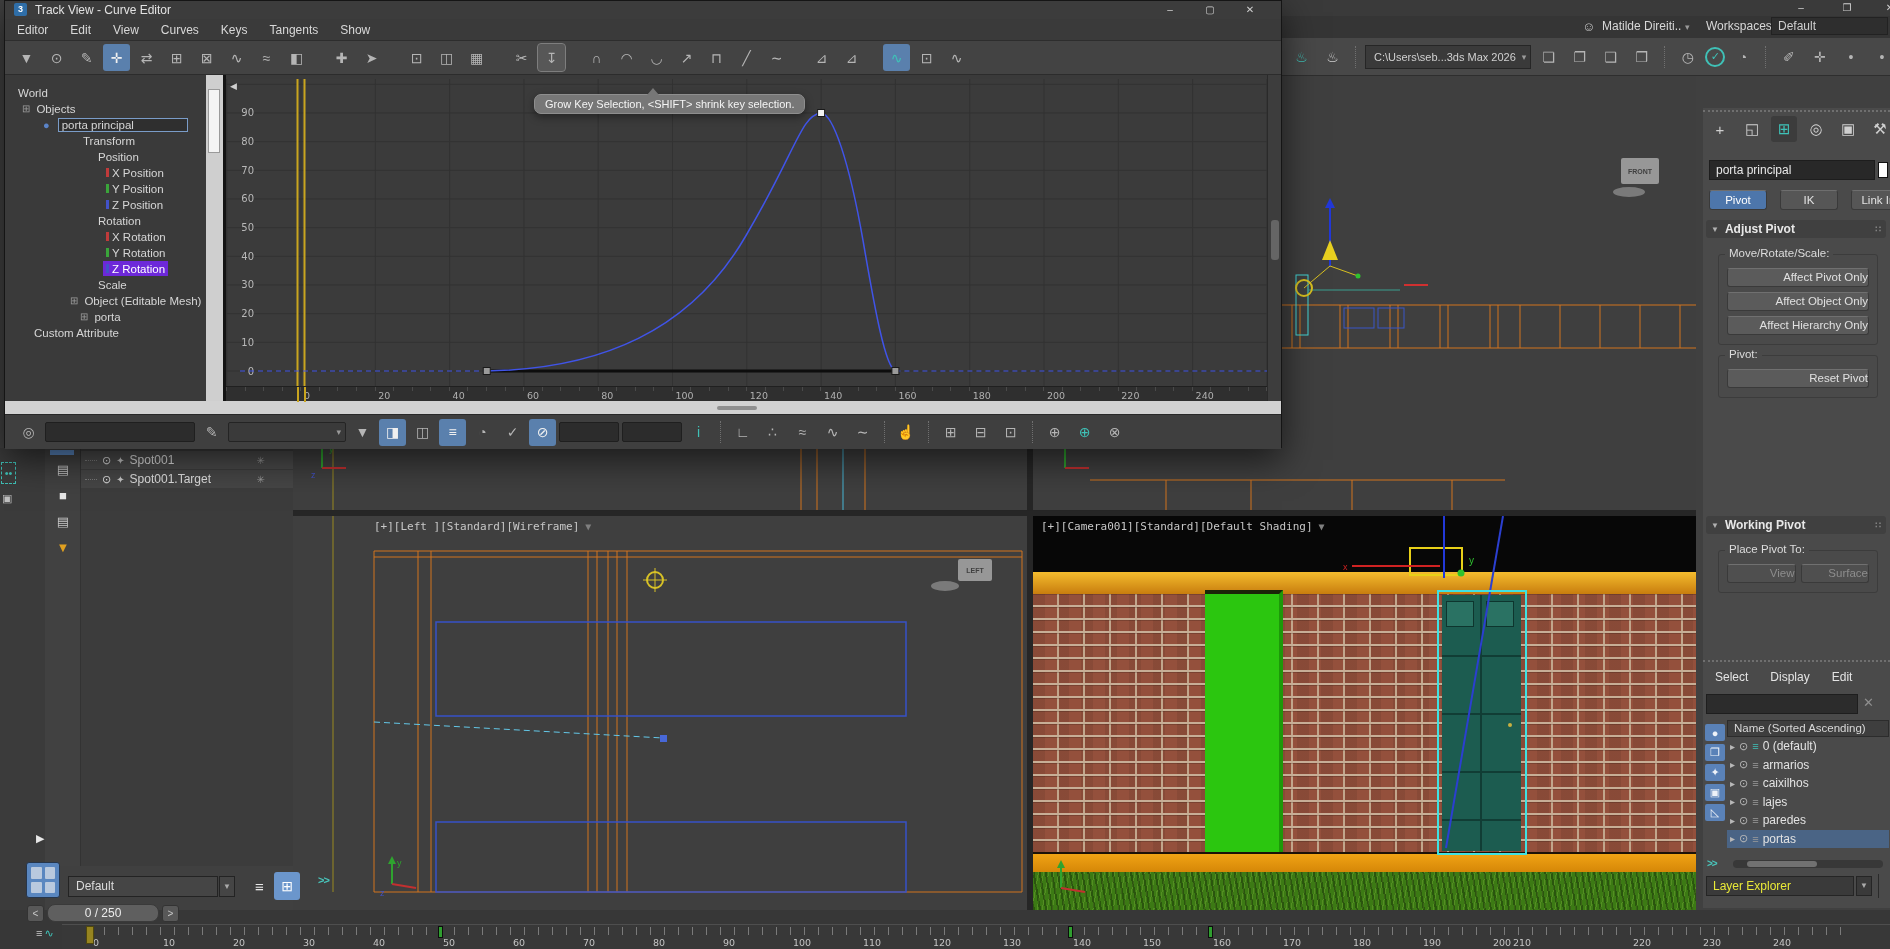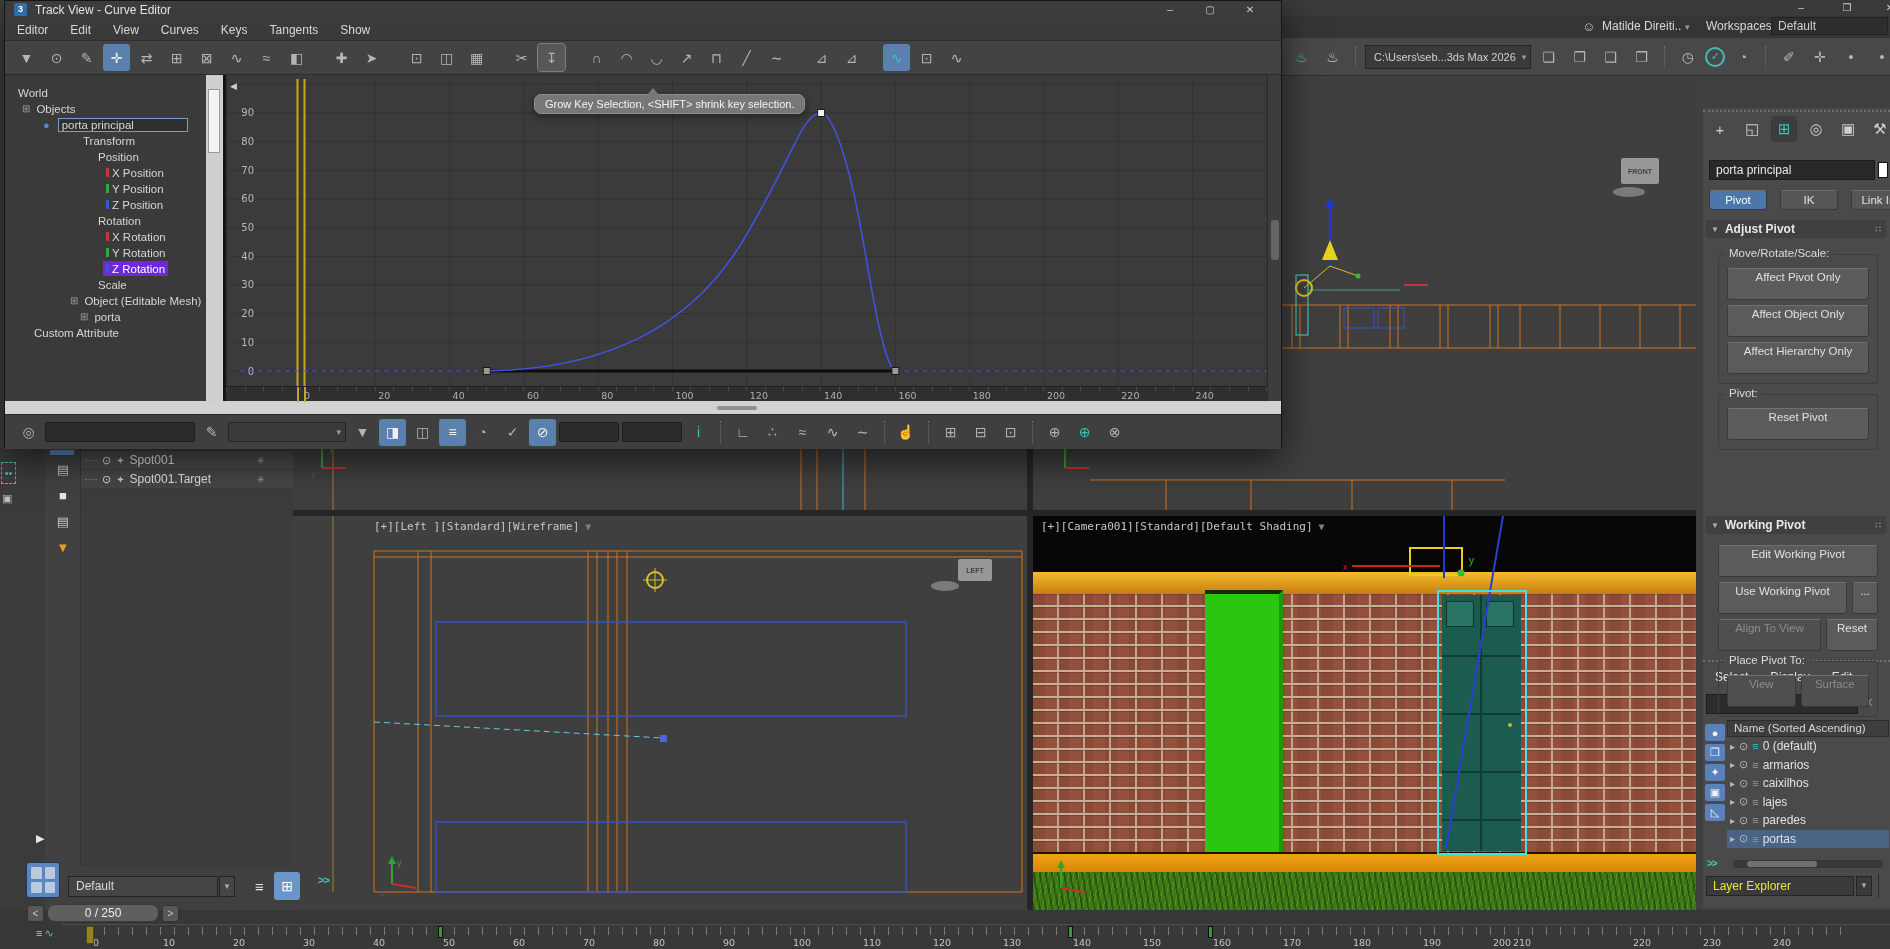--- a/index.html
+++ b/index.html
@@ -97,21 +97,21 @@
 .mbtn.act{background:#4d76ab;color:#fff}
 .rollout{position:absolute;left:3px;width:180px}
 .rhead{height:18px;background:#404040;border-radius:3px;display:flex;align-items:center;padding:0 5px;gap:6px;font-weight:bold;font-size:12px;color:#e8e8e8}
 .rhead .arr{font-size:8px;color:#b0b0b0}
 .rhead .grip{margin-left:auto;color:#8a8a8a;font-size:9px}
 .rbody{padding:6px 8px 2px 12px}
 .cgroup{border:1px solid #3c3c3c;border-radius:3px;position:relative;padding:8px 8px 4px;margin:10px 0 4px}
 .cgroup.nolabel{border:none;padding:0;margin:4px 0}
 .glabel{position:absolute;left:6px;top:-8px;background:#4a4a4a;padding:0 4px;font-size:11.5px;color:#dcdcdc}
 .crow{display:flex;gap:5px;margin:5px 0}
-.cbtn{flex:1;height:32px;background:#5b5b5b;border:1px solid #3a3a3a;border-top-color:#707070;border-radius:3px;color:#e0e0e0;font-size:11.5px;text-align:center;line-height:17px;white-space:nowrap;overflow:hidden}
+.cbtn{flex:1;height:19px;background:#5b5b5b;border:1px solid #3a3a3a;border-top-color:#707070;border-radius:3px;color:#e0e0e0;font-size:11.5px;text-align:right;line-height:17px;white-space:nowrap;overflow:hidden}
 .cbtn.dis{color:#8d8d8d;background:#4f4f4f}
 #cp-lower{position:absolute;left:0;top:552px;width:187px;height:248px;background:#4a4a4a;border-top:2px dotted #6f6f6f}
 #lx-menu{position:absolute;left:12px;top:8px;display:flex;gap:22px;font-size:12px;color:#e4e4e4}
 #lx-search{position:absolute;left:3px;top:32px;width:152px;height:20px;background:#2c2c2c;border:1px solid #1e1e1e}
 #lx-x{position:absolute;left:160px;top:33px;color:#8f8f8f;font-size:13px}
 #lx-filters{position:absolute;left:2px;top:62px;display:flex;flex-direction:column;gap:3px}
 .lfico{width:20px;height:17px;background:#5a82b8;border-radius:2px;color:#eef2f8;font-size:11px;display:flex;align-items:center;justify-content:center}
 #lx-head{position:absolute;left:24px;top:58px;width:162px;height:17px;background:#3e3e3e;border:1px solid #2c2c2c;font-size:11.5px;color:#d8d8d8;line-height:15px;padding-left:6px}
 #lx-rows{position:absolute;left:24px;top:75px;width:162px;height:116px;overflow:hidden}
 .lrow{position:absolute;left:0;width:162px;height:18px;display:flex;align-items:center;font-size:12px;color:#e2e2e2;gap:4px;padding-left:3px}
@@ -450,33 +450,20 @@
           </div>
         </div>
       </div>
       <div class="rollout" style="top: 408px;">
         <div class="rhead">
           <span class="arr">▼</span>
           <span>Working Pivot</span>
           <span class="grip">∷</span>
         </div>
         <div class="rbody">
-          <div class="cgroup nolabel">
-            <div class="crow">
-              <div class="cbtn">Edit Working Pivot</div>
-            </div>
-            <div class="crow">
-              <div class="cbtn">Use Working Pivot</div>
-              <div class="cbtn" style="flex: 0 0 auto; width: 26px;">...</div>
-            </div>
-            <div class="crow">
-              <div class="cbtn dis">Align To View</div>
-              <div class="cbtn" style="flex: 0 0 auto; width: 52px;">Reset</div>
-            </div>
-          </div>
           <div class="cgroup">
             <span class="glabel">Place Pivot To:</span>
             <div class="crow">
               <div class="cbtn dis">View</div>
               <div class="cbtn dis">Surface</div>
             </div>
           </div>
         </div>
       </div>
     </div>

